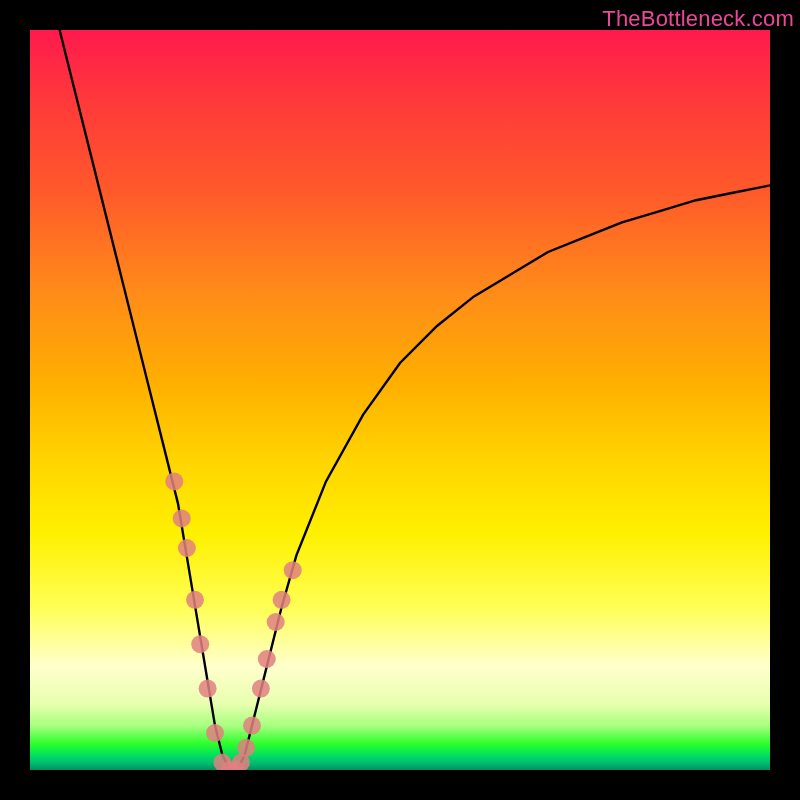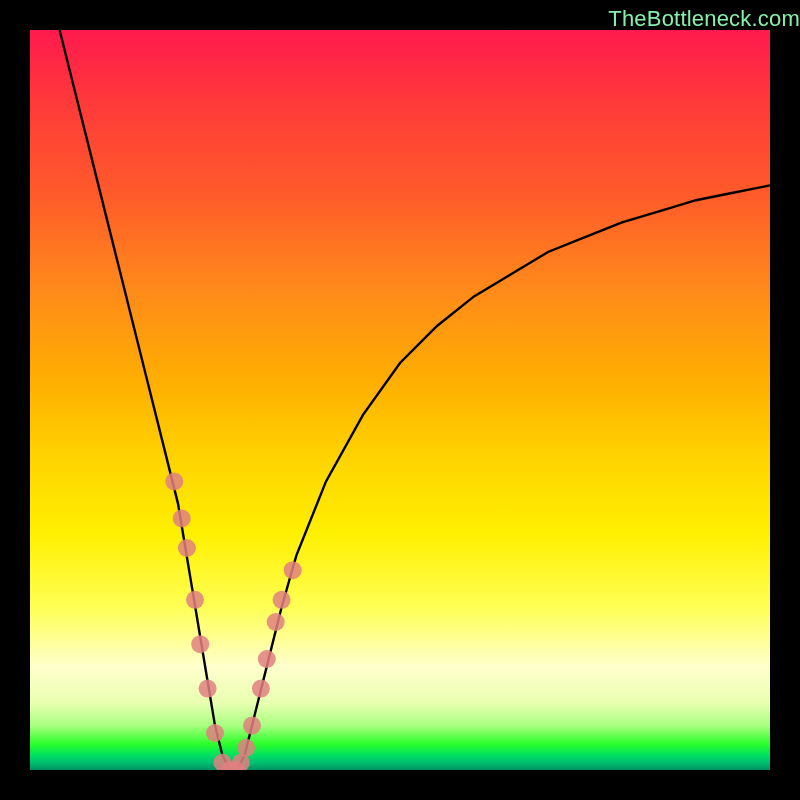--- a/index.html
+++ b/index.html
@@ -37,22 +37,22 @@
       #a8ff80 94%,
       #2aff2a 96.5%,
       #00e060 98%,
       #00c070 99%,
       #009060 100%
     );
   }
   .watermark {
     position: absolute;
     top: 6px;
-    right: 0;
-    color: #86efac;
+    right: 6px;
+    color: #ec4899;
     font-size: 22px;
     font-weight: 500;
     letter-spacing: 0.2px;
     user-select: none;
   }
   svg.curve {
     position: absolute;
     left: 0;
     top: 0;
     width: 740px;

